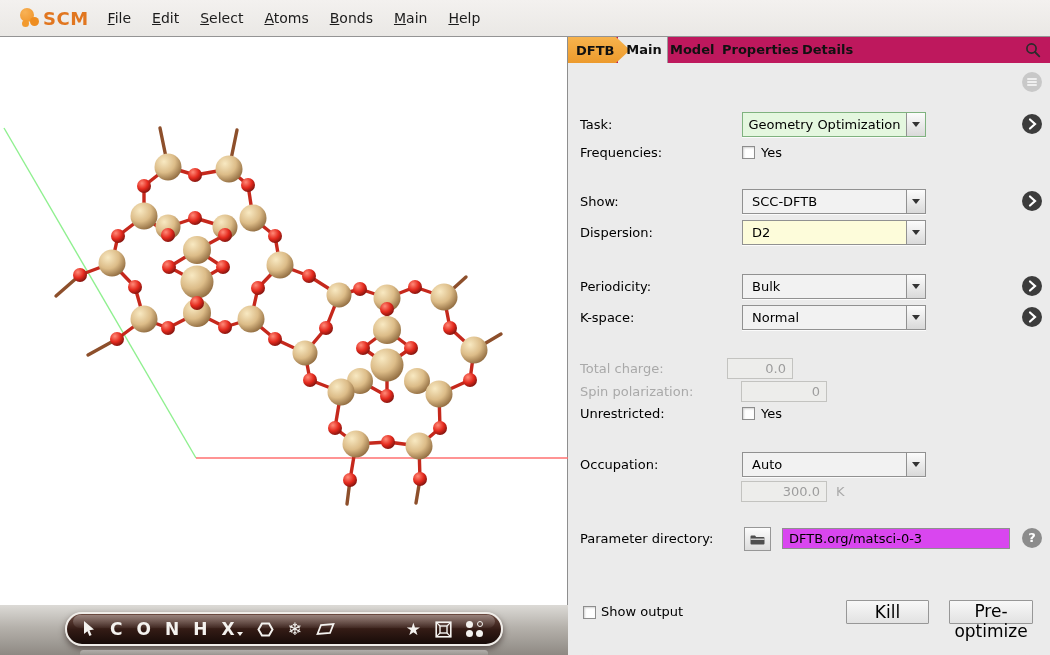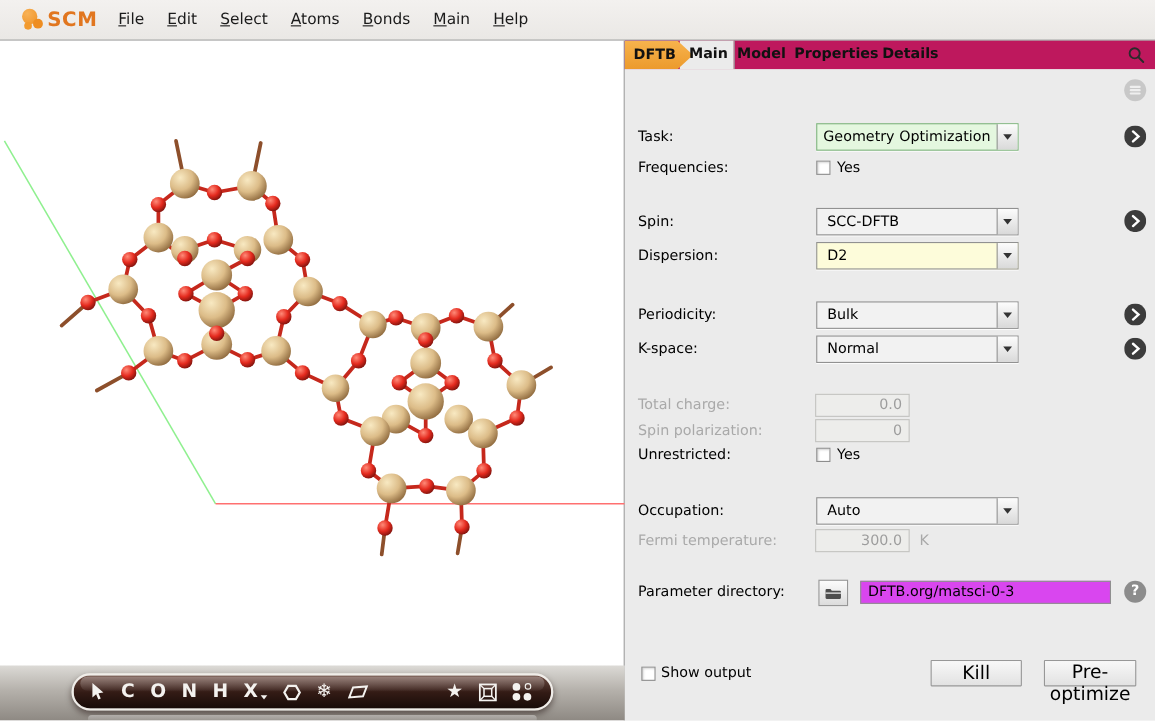--- a/index.html
+++ b/index.html
@@ -55,21 +55,21 @@
   .maintab-bg { position:absolute; left:50px; top:0; width:49px; height:26px; background:#ebebeb; }
   .tab-sep { position:absolute; left:99px; top:0; width:1px; height:26px; background:#9c9c9c; }
   .badge { position:absolute; left:0; top:0; width:62px; height:26px; padding-left:8px;
     display:flex; align-items:center; background:linear-gradient(#f7b34d,#ec9a2c);
     clip-path:polygon(0 0,48px 0,62px 13px,48px 26px,0 26px); cursor:pointer; }
   .tab { position:absolute; top:0; height:26px; line-height:26px; text-align:center; cursor:pointer; }
   .search-btn { position:absolute; right:9px; top:5px; width:16px; height:16px; cursor:pointer; }
 
   
   .panel { position:absolute; left:568px; top:63px; width:482px; height:592px; background:#ebebeb;
-    font-size:13px; color:#000; }
+    font-size:13px; color:#000;border-radius:26px; }
   .lbl { position:absolute; left:12px; line-height:25px; white-space:nowrap; }
   .lbl.dis { color:#a9a9a9; }
   .hamburger { position:absolute; left:454px; top:9px; width:20px; height:20px; border-radius:50%;
     background:#c8c8c8; }
   .hamburger i { position:absolute; left:5px; width:10px; height:2px; background:#efefef; border-radius:1px; }
   .hamburger i:nth-child(1){ top:6px; } .hamburger i:nth-child(2){ top:9px; } .hamburger i:nth-child(3){ top:12px; }
 
   .dd { position:absolute; left:174px; width:184px; height:25px; background:#f2f2f2;
     border:1px solid #919191; display:flex; align-items:stretch; cursor:pointer;
     box-shadow:0 1px 0 rgba(255,255,255,.8); }
@@ -345,21 +345,21 @@
   </div>
   <svg class="circbtn" style="top:51px;" viewBox="0 0 20 20">
     <circle cx="10" cy="10" r="10" fill="#3c3c3c"></circle>
       <path d="M8 5.5 L13 10 L8 14.5" stroke="#fff" stroke-width="2.2" fill="none" stroke-linecap="round"></path>
   </svg>
 
   <span class="lbl" style="top:77px;">Frequencies:</span>
   <span class="cb" style="left:174px;top:83px;"></span>
   <span class="lbl" style="left:193px;top:77px;">Yes</span>
 
-  <span class="lbl" style="top:126px;">Spin:</span>
+  <span class="lbl" style="top:126px;">Show:</span>
   <div class="dd" style="top:126px;">
     <span class="dd-val">SCC-DFTB</span>
     <span class="dd-btn">
         <i class="dd-arrow"></i>
       </span>
   </div>
   <svg class="circbtn" style="top:128px;" viewBox="0 0 20 20">
     <circle cx="10" cy="10" r="10" fill="#3c3c3c"></circle>
       <path d="M8 5.5 L13 10 L8 14.5" stroke="#fff" stroke-width="2.2" fill="none" stroke-linecap="round"></path>
   </svg>
@@ -390,35 +390,34 @@
     <span class="dd-btn">
         <i class="dd-arrow"></i>
       </span>
   </div>
   <svg class="circbtn" style="top:244px;" viewBox="0 0 20 20">
     <circle cx="10" cy="10" r="10" fill="#3c3c3c"></circle>
       <path d="M8 5.5 L13 10 L8 14.5" stroke="#fff" stroke-width="2.2" fill="none" stroke-linecap="round"></path>
   </svg>
 
   <span class="lbl dis" style="top:293px;">Total charge:</span>
-  <input class="tinput" style="left: 173px; top: 295px; width: 86px;" readonly="" value="0.0">
+  <input class="tinput" style="left: 159px; top: 295px; width: 66px;" readonly="" value="0.0">
   <span class="lbl dis" style="top:316px;">Spin polarization:</span>
   <input class="tinput" style="left: 173px; top: 318px; width: 86px;" readonly="" value="0">
   <span class="lbl" style="top:338px;">Unrestricted:</span>
   <span class="cb" style="left:174px;top:344px;"></span>
   <span class="lbl" style="left:193px;top:338px;">Yes</span>
 
   <span class="lbl" style="top:389px;">Occupation:</span>
   <div class="dd" style="top:389px;">
     <span class="dd-val">Auto</span>
     <span class="dd-btn">
         <i class="dd-arrow"></i>
       </span>
   </div>
-  <span class="lbl dis" style="top:416px;">Fermi temperature:</span>
   <input class="tinput" style="left: 173px; top: 418px; width: 86px;" readonly="" value="300.0">
   <span class="lbl dis" style="left:268px;top:416px;">K</span>
 
   <span class="lbl" style="top:463px;">Parameter directory:</span>
   <button class="folderbtn">
     <svg width="15" height="11" viewBox="0 0 15 11">
       <path d="M0.5 2.5 A1 1 0 0 1 1.5 1.5 L5 1.5 L6.2 3 L13.5 3 A1 1 0 0 1 14.5 4 L14.5 9.5 A1 1 0 0 1 13.5 10.5 L1.5 10.5 A1 1 0 0 1 0.5 9.5 Z" fill="#4e4e4e"></path>
       <rect x="0.5" y="4.6" width="14" height="1.2" fill="#e9e9e9"></rect>
     </svg>
   </button>

